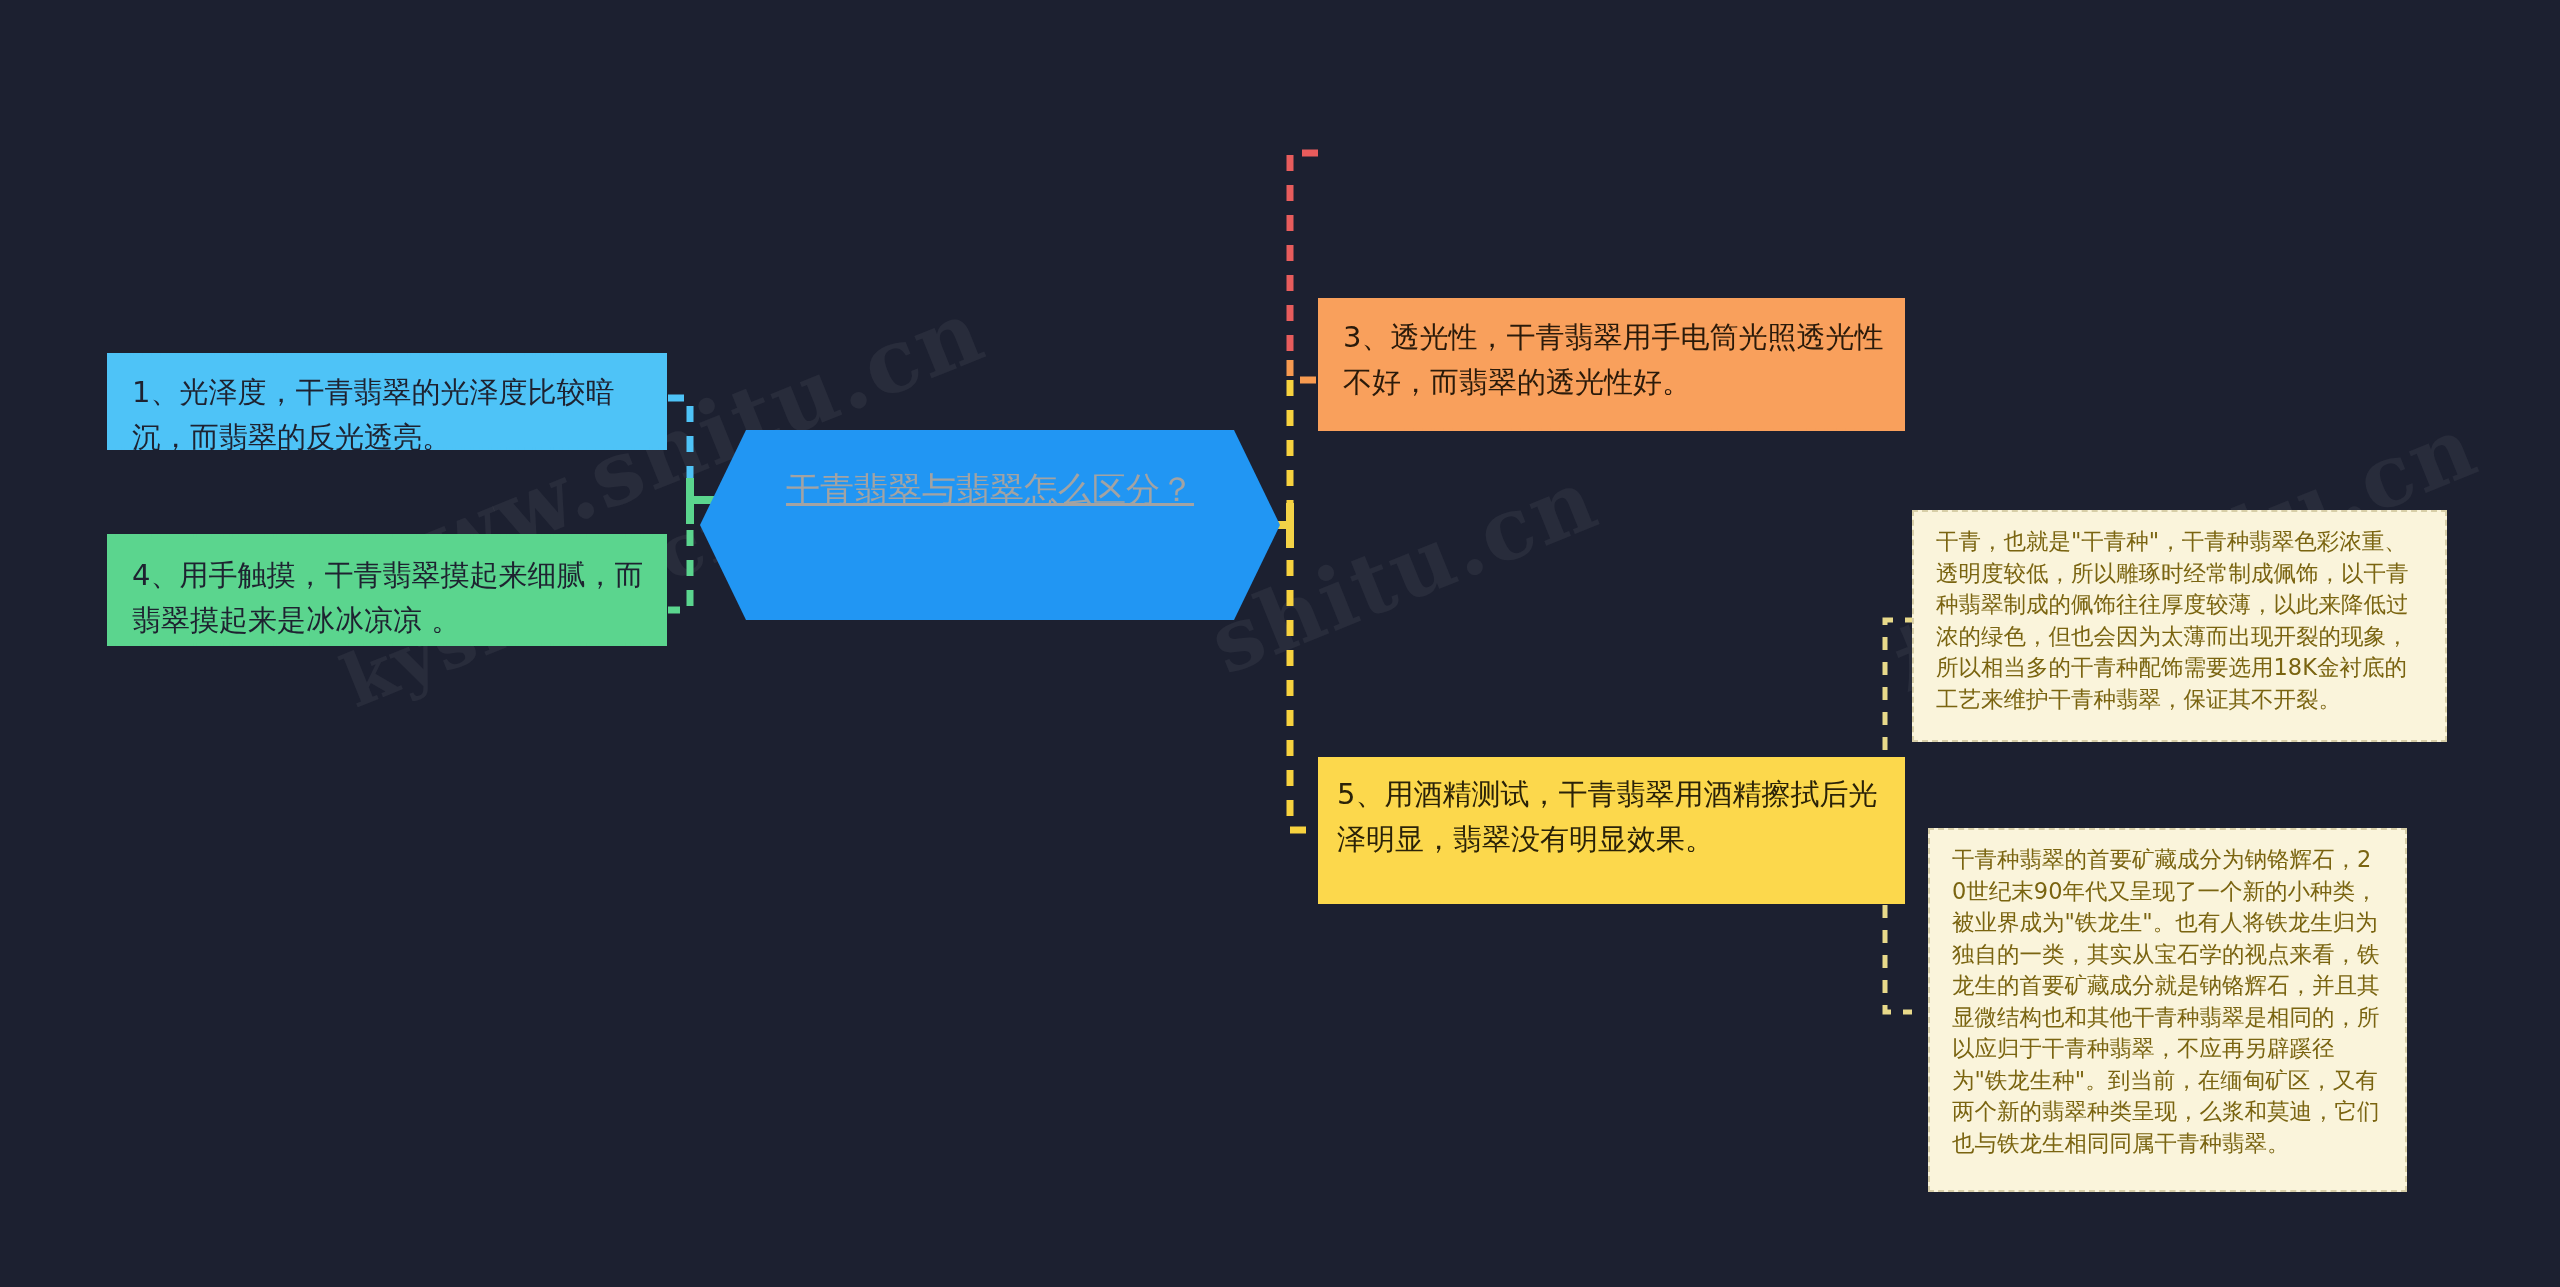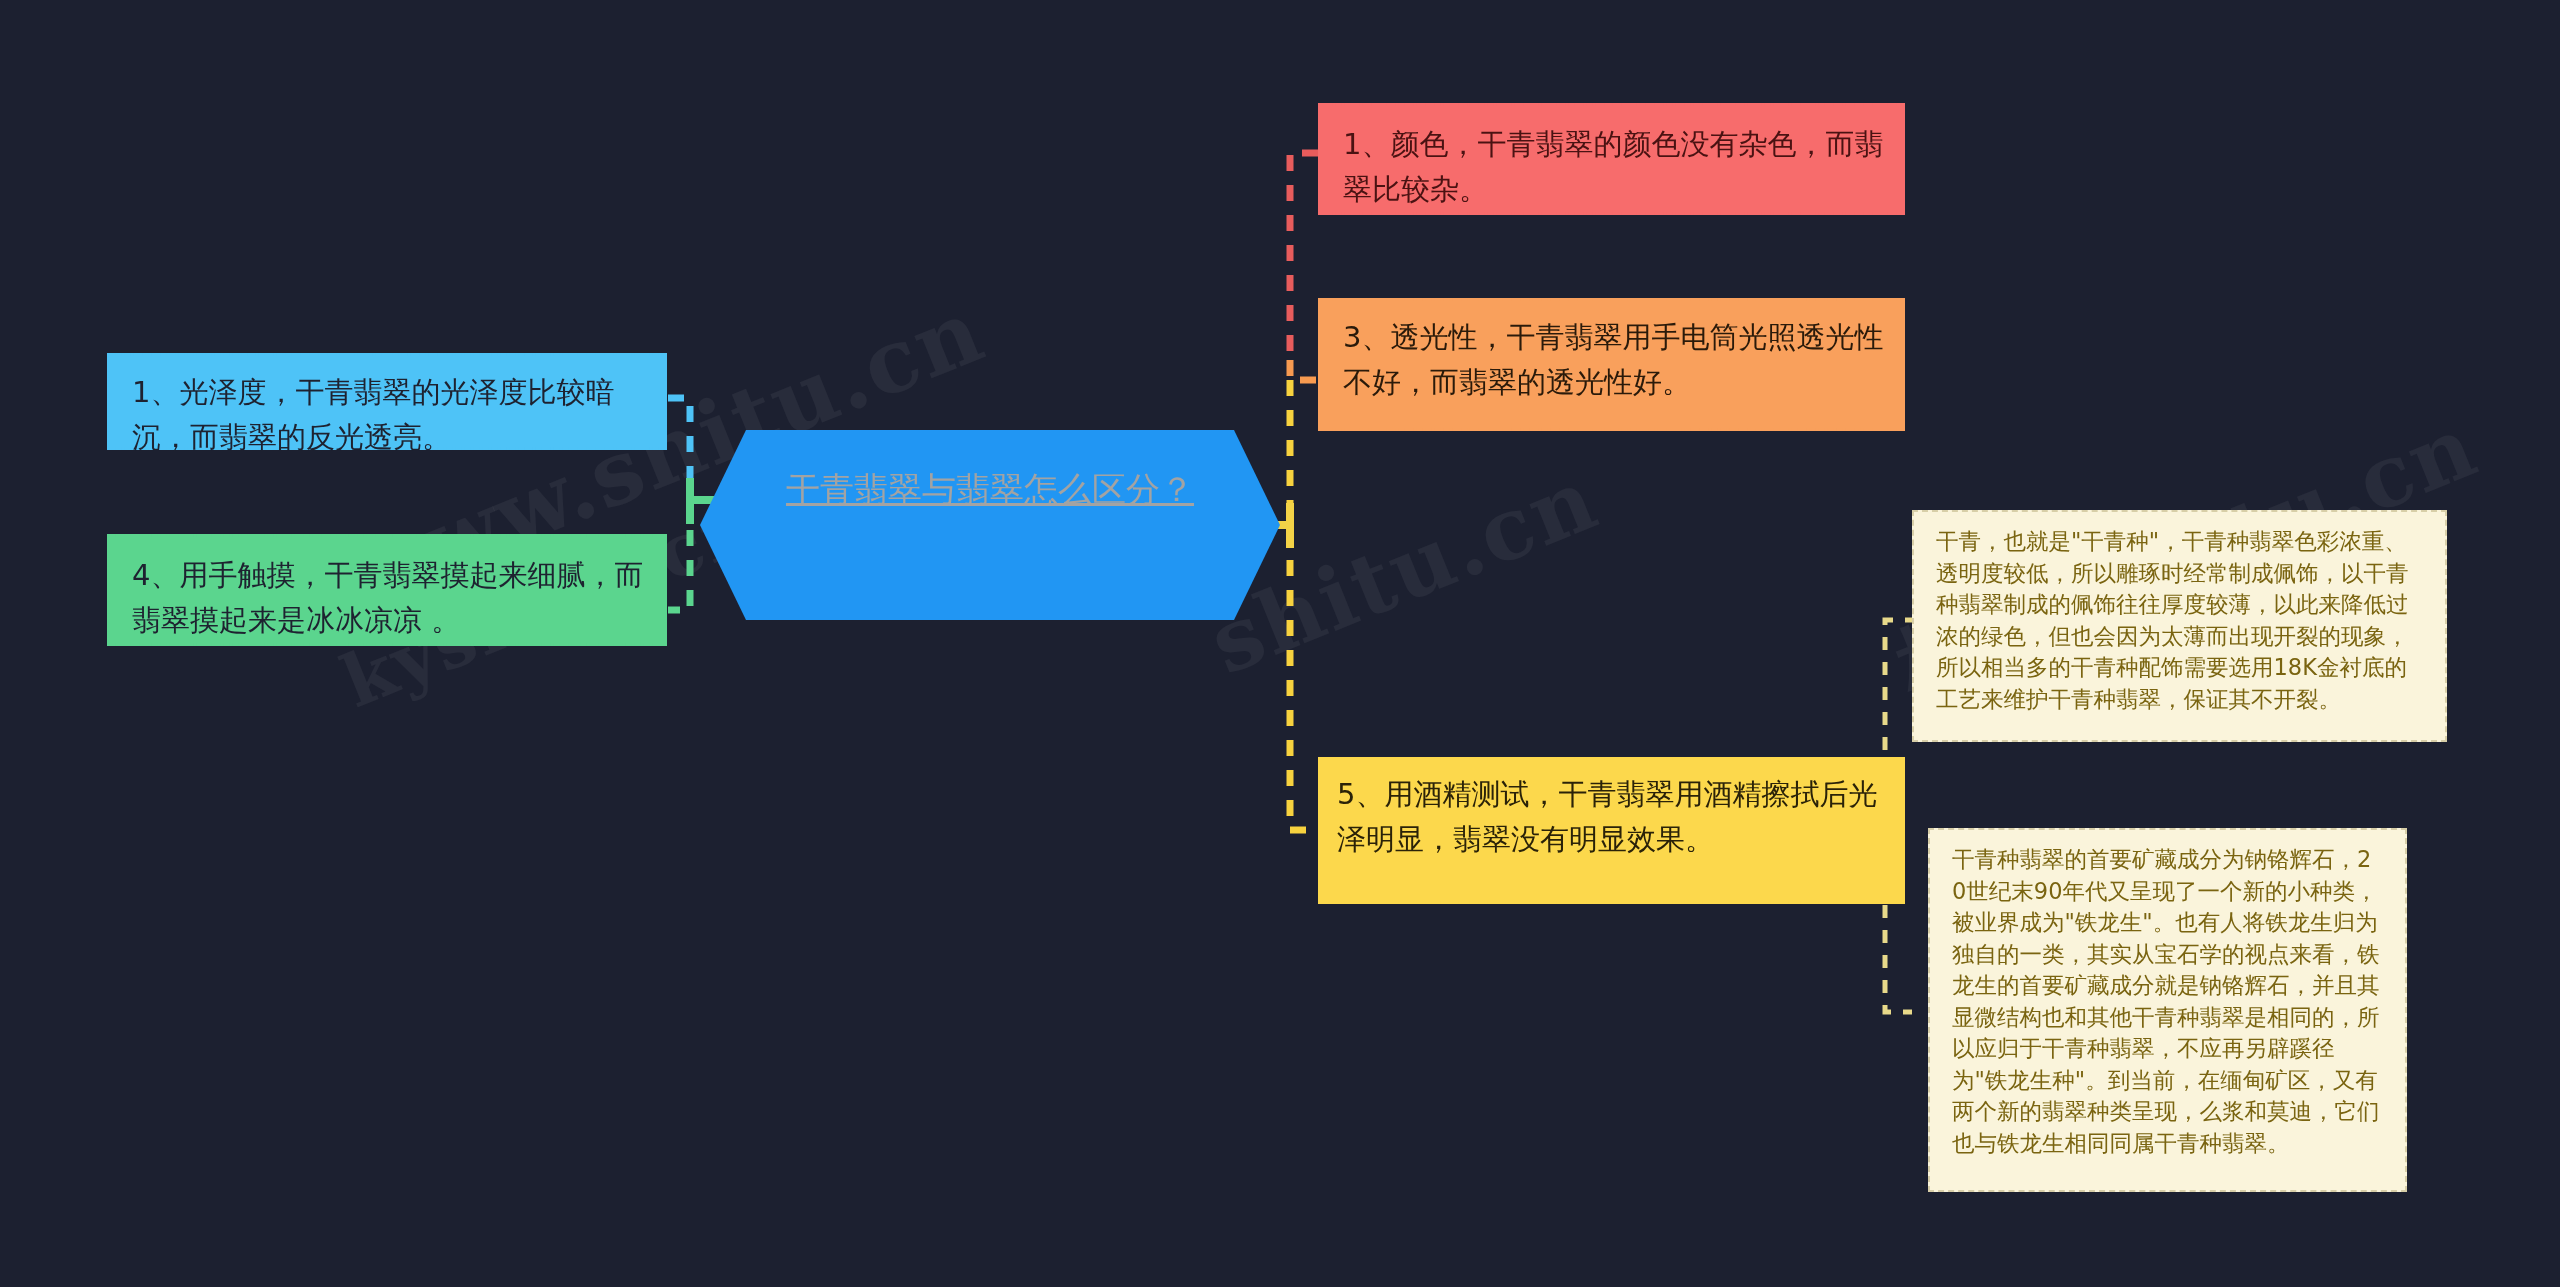--- a/index.html
+++ b/index.html
@@ -182,23 +182,20 @@
     <span class="txt">4、用手触摸，干青翡翠摸起来细腻，而翡翠摸起来是冰冰凉凉 。</span>
   </div>
 
   <div id="node-root">
     <svg viewBox="0 0 580 190" preserveAspectRatio="none">
       <polygon points="46,0 534,0 580,95 534,190 46,190 0,95" fill="#2196F3"></polygon>
     </svg>
     <span class="txt">干青翡翠与翡翠怎么区分？</span>
   </div>
 
-  <div class="node" id="node-1">
-    <span class="txt">1、颜色，干青翡翠的颜色没有杂色，而翡翠比较杂。</span>
-  </div>
 
   <div class="node" id="node-3">
     <span class="txt">3、透光性，干青翡翠用手电筒光照透光性不好，而翡翠的透光性好。</span>
   </div>
 
   <div class="node" id="node-5">
     <span class="txt">5、用酒精测试，干青翡翠用酒精擦拭后光泽明显，翡翠没有明显效果。</span>
   </div>
 
   <div class="cream" id="cream-1">

